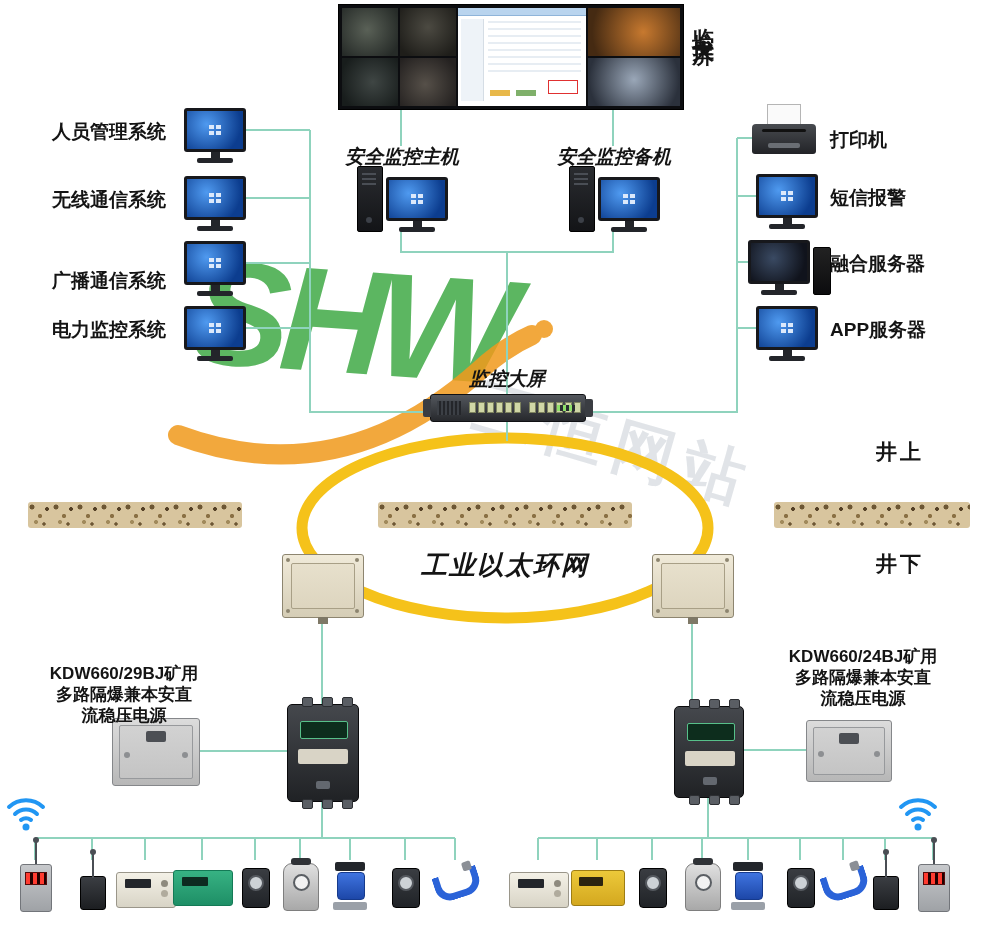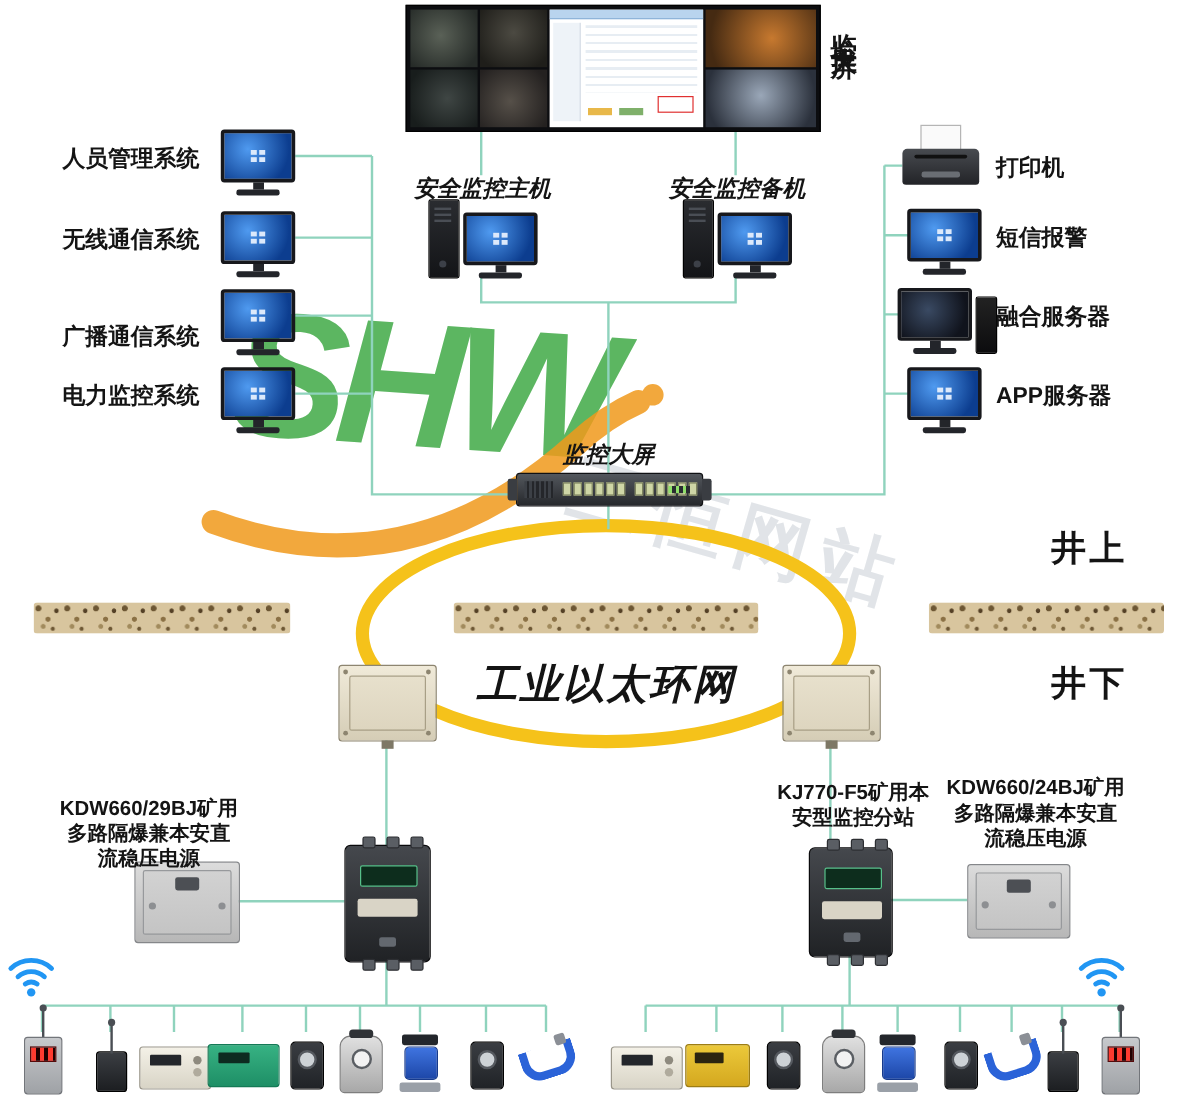--- a/index.html
+++ b/index.html
@@ -3,22 +3,22 @@
 <meta charset="utf-8">
 <style>
   html,body{margin:0;padding:0;background:#fff;}
   .canvas{position:relative;width:1000px;height:926px;background:#fff;overflow:hidden;
           font-family:"Liberation Sans","DejaVu Sans",sans-serif;}
   
   .lbl{position:absolute;font-weight:bold;color:#141414;font-size:19px;white-space:pre-line;z-index:6;}
   .lbl.center{text-align:center;font-style:italic;}
   .lbl.right{text-align:center;}
   .lbl.small{font-size:17px;line-height:21px;text-align:center;}
-  .lbl.big{font-size:34px;letter-spacing:2px;}
-  .lbl.zone{font-size:29px;letter-spacing:3px;}
+  .lbl.big{font-size:26px;letter-spacing:2px;}
+  .lbl.zone{font-size:21px;letter-spacing:3px;}
   .lbl.vert{writing-mode:vertical-rl;letter-spacing:6px;font-size:22px;}
   
   .wm-logo{position:absolute;left:192px;top:248px;z-index:1;font-size:148px;line-height:1;
            font-weight:bold;font-style:italic;color:#2fa236;opacity:.78;letter-spacing:-10px;
            transform:rotate(4deg);}
   .wm-swoosh{position:absolute;left:150px;top:295px;z-index:1;opacity:.85;}
   .wm-site{position:absolute;left:470px;top:402px;z-index:1;font-size:62px;font-weight:bold;
            color:#c9cfd6;opacity:.55;letter-spacing:10px;transform:rotate(16deg);white-space:nowrap;}
   
   .soil{position:absolute;top:502px;height:26px;z-index:2;border-radius:3px;background-color:#d8c59e;
@@ -334,22 +334,20 @@
   <div class="jbox" style="left:282px;top:554px;">
     <span class="jbolt"></span>
   </div>
   <div class="jbox" style="left:652px;top:554px;">
     <span class="jbolt"></span>
   </div>
 
   <div class="lbl small" style="left:48px;top:663px;width:152px;">KDW660/29BJ矿用
 多路隔爆兼本安直
 流稳压电源</div>
-  <div class="lbl small" style="left:632px;top:650px;width:158px;">KJ770-F5矿用本
-安型监控分站</div>
   <div class="lbl small" style="left:786px;top:646px;width:154px;">KDW660/24BJ矿用
 多路隔爆兼本安直
 流稳压电源</div>
 
   <div class="psu" style="left:112px;top:718px;width:86px;height:66px;">
     <span class="dot l"></span>
       <span class="dot r"></span>
   </div>
   <div class="psu" style="left:806px;top:720px;width:84px;height:60px;">
     <span class="dot l"></span>

